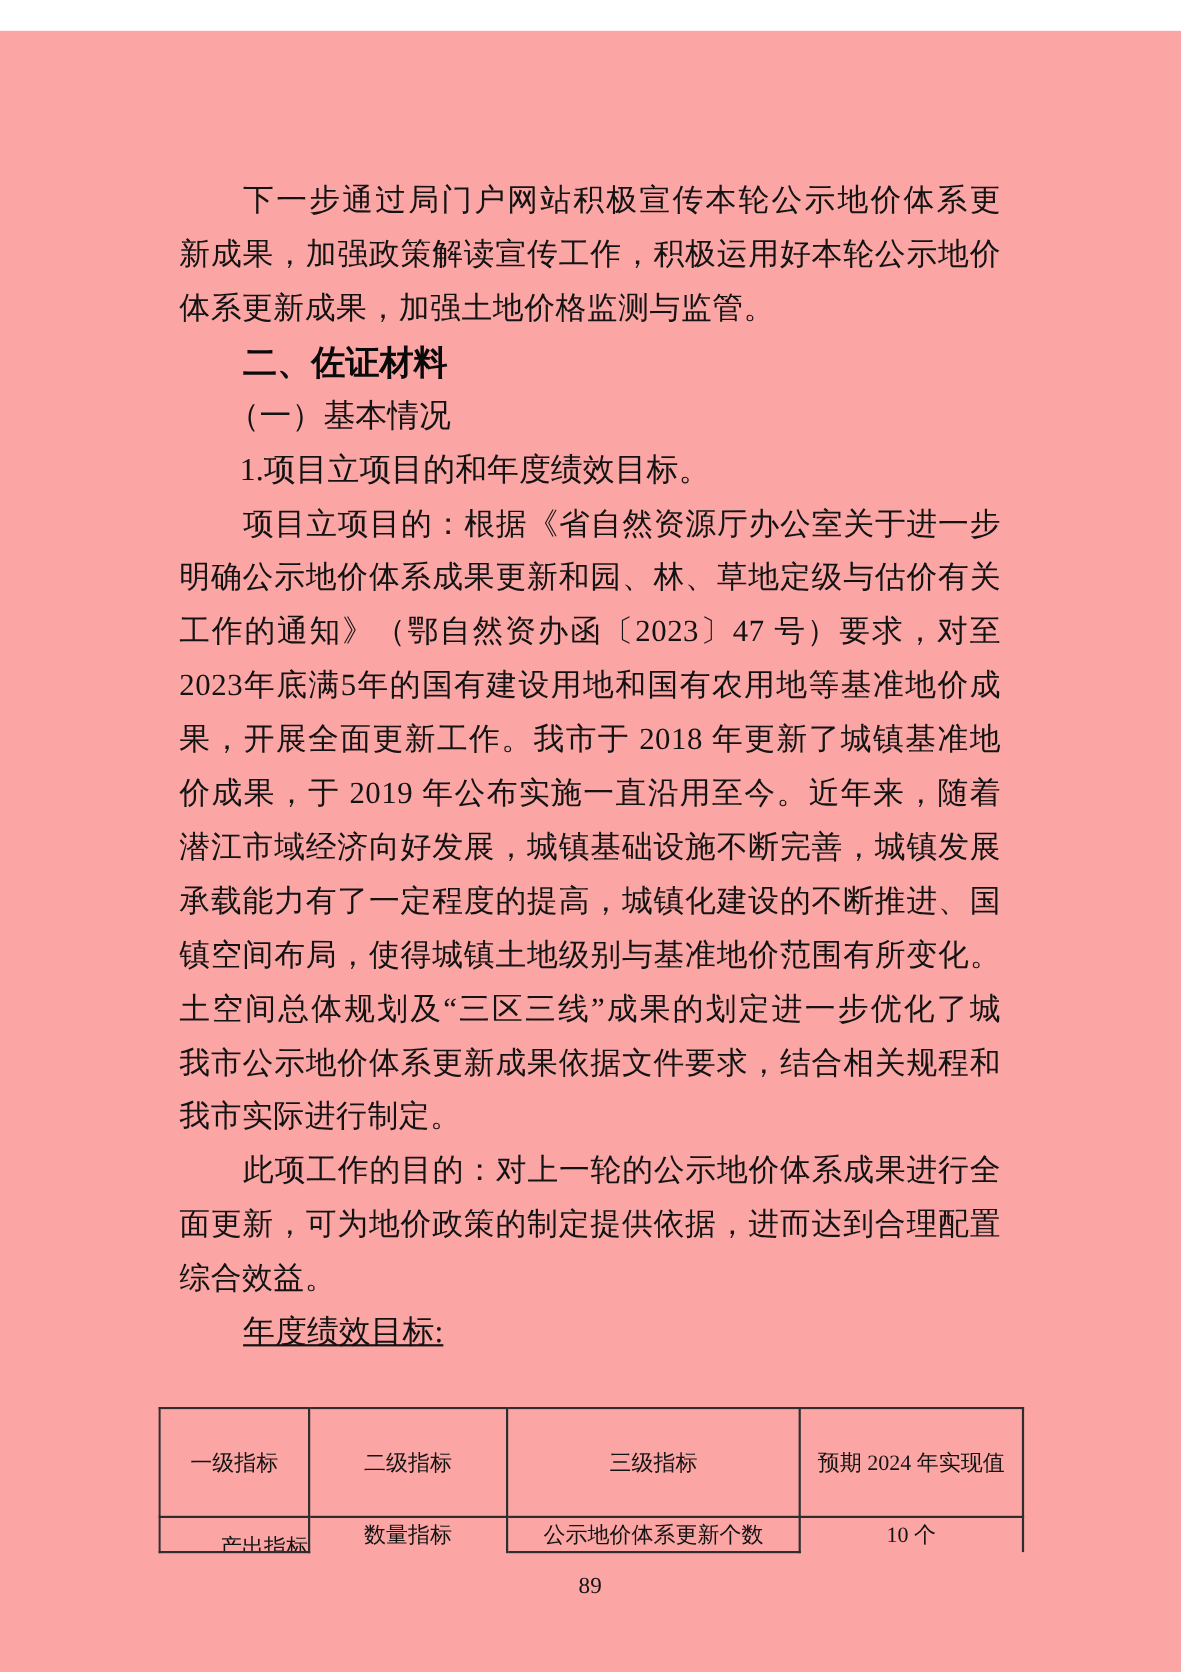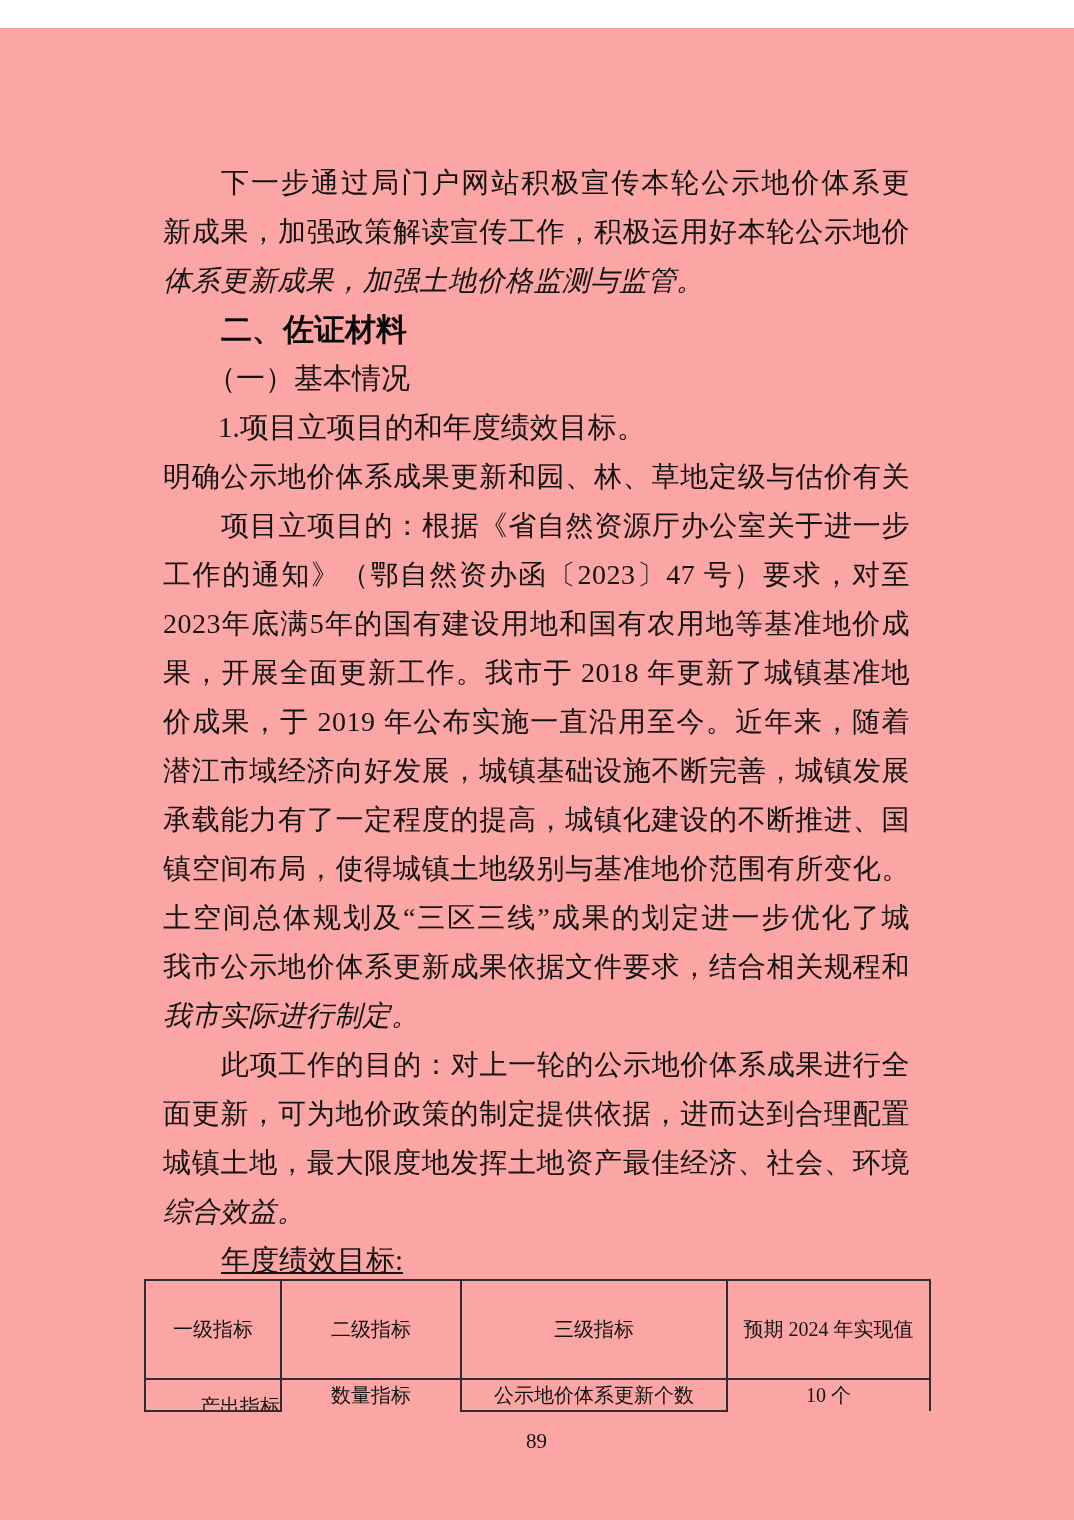--- a/index.html
+++ b/index.html
@@ -24,21 +24,21 @@
   .line {
     height: 49px;
     line-height: 49px;
     font-size: 28px;
     text-align: justify;
     text-align-last: justify;
     overflow: hidden;
     letter-spacing: 0.5px;
   }
   .line.indent { text-indent: 58px; }
-  .line.last { text-align: left; text-align-last: left; font-style: italic; }
+  .line.last { text-align: left; text-align-last: left; }
   .h-bold {
     height: 49px; line-height: 49px;
     font-family: "Liberation Sans", "DejaVu Sans", sans-serif;
     font-weight: 700;
     font-size: 31px;
     text-indent: 58px;
     color: #0a0a0a;
   }
   .h-kai {
     height: 49px; line-height: 49px;
@@ -114,38 +114,37 @@
         <div class="line last">体系更新成果，加强土地价格监测与监管。</div>
       </div>
 
     <div class="h-bold">二、佐证材料</div>
 
     <div class="h-kai">（一）基本情况</div>
 
     <div class="h-item">1.项目立项目的和年度绩效目标。</div>
 
     <div>
+        <div class="line indent">项目立项目的：根据《省自然资源厅办公室关于进一步</div>
         <div class="line">明确公示地价体系成果更新和园、林、草地定级与估价有关</div>
-        <div class="line indent">项目立项目的：根据《省自然资源厅办公室关于进一步</div>
         <div class="line">工作的通知》（鄂自然资办函〔2023〕47 号）要求，对至</div>
         <div class="line">2023年底满5年的国有建设用地和国有农用地等基准地价成</div>
         <div class="line">果，开展全面更新工作。我市于 2018 年更新了城镇基准地</div>
         <div class="line">价成果，于 2019 年公布实施一直沿用至今。近年来，随着</div>
         <div class="line">潜江市域经济向好发展，城镇基础设施不断完善，城镇发展</div>
         <div class="line">承载能力有了一定程度的提高，城镇化建设的不断推进、国</div>
         <div class="line">镇空间布局，使得城镇土地级别与基准地价范围有所变化。</div>
         <div class="line">土空间总体规划及“三区三线”成果的划定进一步优化了城</div>
         <div class="line">我市公示地价体系更新成果依据文件要求，结合相关规程和</div>
         <div class="line last">我市实际进行制定。</div>
       </div>
 
     <div>
         <div class="line indent">此项工作的目的：对上一轮的公示地价体系成果进行全</div>
         <div class="line">面更新，可为地价政策的制定提供依据，进而达到合理配置</div>
-        <div class="line">城镇土地，最大限度地发挥土地资产最佳经济、社会、环境</div>
         <div class="line last">综合效益。</div>
       </div>
 
     <div class="table-intro">年度绩效目标:</div>
 
   </div>
 
   <div class="table-clip">
     <table class="goal-table">
       <colgroup>

